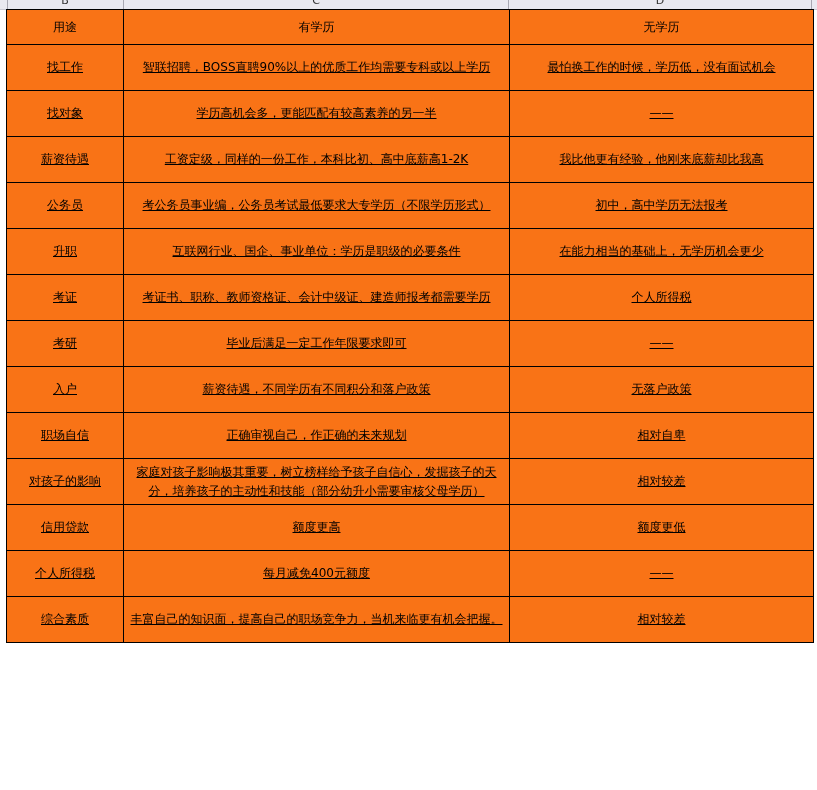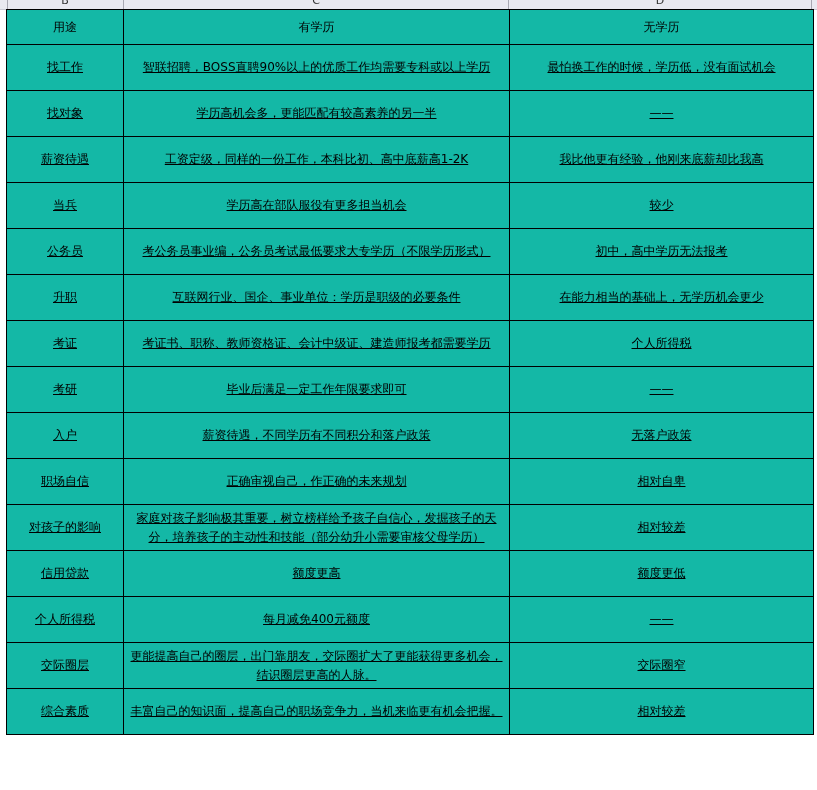--- a/index.html
+++ b/index.html
@@ -46,21 +46,21 @@
   table.compare {
     position: absolute;
     top: 9px;
     left: 6px;
     width: 807px;
     border-collapse: collapse;
     table-layout: fixed;
   }
   table.compare td {
     border: 1.5px solid #000000;
-    background: #14b8a6;
+    background: #f97316;
     text-align: center;
     vertical-align: middle;
     font-size: 12px;
     line-height: 1.55;
     color: #000000;
     padding: 2px 3px;
     overflow: hidden;
     word-break: break-word;
   }
   tr.hdr { height: 35px; }
@@ -105,25 +105,20 @@
         <td>找对象</td>
         <td>学历高机会多，更能匹配有较高素养的另一半</td>
         <td>——</td>
       </tr>
       <tr class="row">
         <td>薪资待遇</td>
         <td>工资定级，同样的一份工作，本科比初、高中底薪高1-2K</td>
         <td>我比他更有经验，他刚来底薪却比我高</td>
       </tr>
       <tr class="row">
-        <td>当兵</td>
-        <td>学历高在部队服役有更多担当机会</td>
-        <td>较少</td>
-      </tr>
-      <tr class="row">
         <td>公务员</td>
         <td>考公务员事业编，公务员考试最低要求大专学历（不限学历形式）</td>
         <td>初中，高中学历无法报考</td>
       </tr>
       <tr class="row">
         <td>升职</td>
         <td>互联网行业、国企、事业单位：学历是职级的必要条件</td>
         <td>在能力相当的基础上，无学历机会更少</td>
       </tr>
       <tr class="row">
@@ -155,24 +150,19 @@
         <td>信用贷款</td>
         <td>额度更高</td>
         <td>额度更低</td>
       </tr>
       <tr class="row">
         <td>个人所得税</td>
         <td>每月减免400元额度</td>
         <td>——</td>
       </tr>
       <tr class="row">
-        <td>交际圈层</td>
-        <td>更能提高自己的圈层，出门靠朋友，交际圈扩大了更能获得更多机会，结识圈层更高的人脉。</td>
-        <td>交际圈窄</td>
-      </tr>
-      <tr class="row">
         <td>综合素质</td>
         <td>丰富自己的知识面，提高自己的职场竞争力，当机来临更有机会把握。</td>
         <td>相对较差</td>
       </tr>
     </tbody>
   </table>
 </div>
 
 </body></html>

